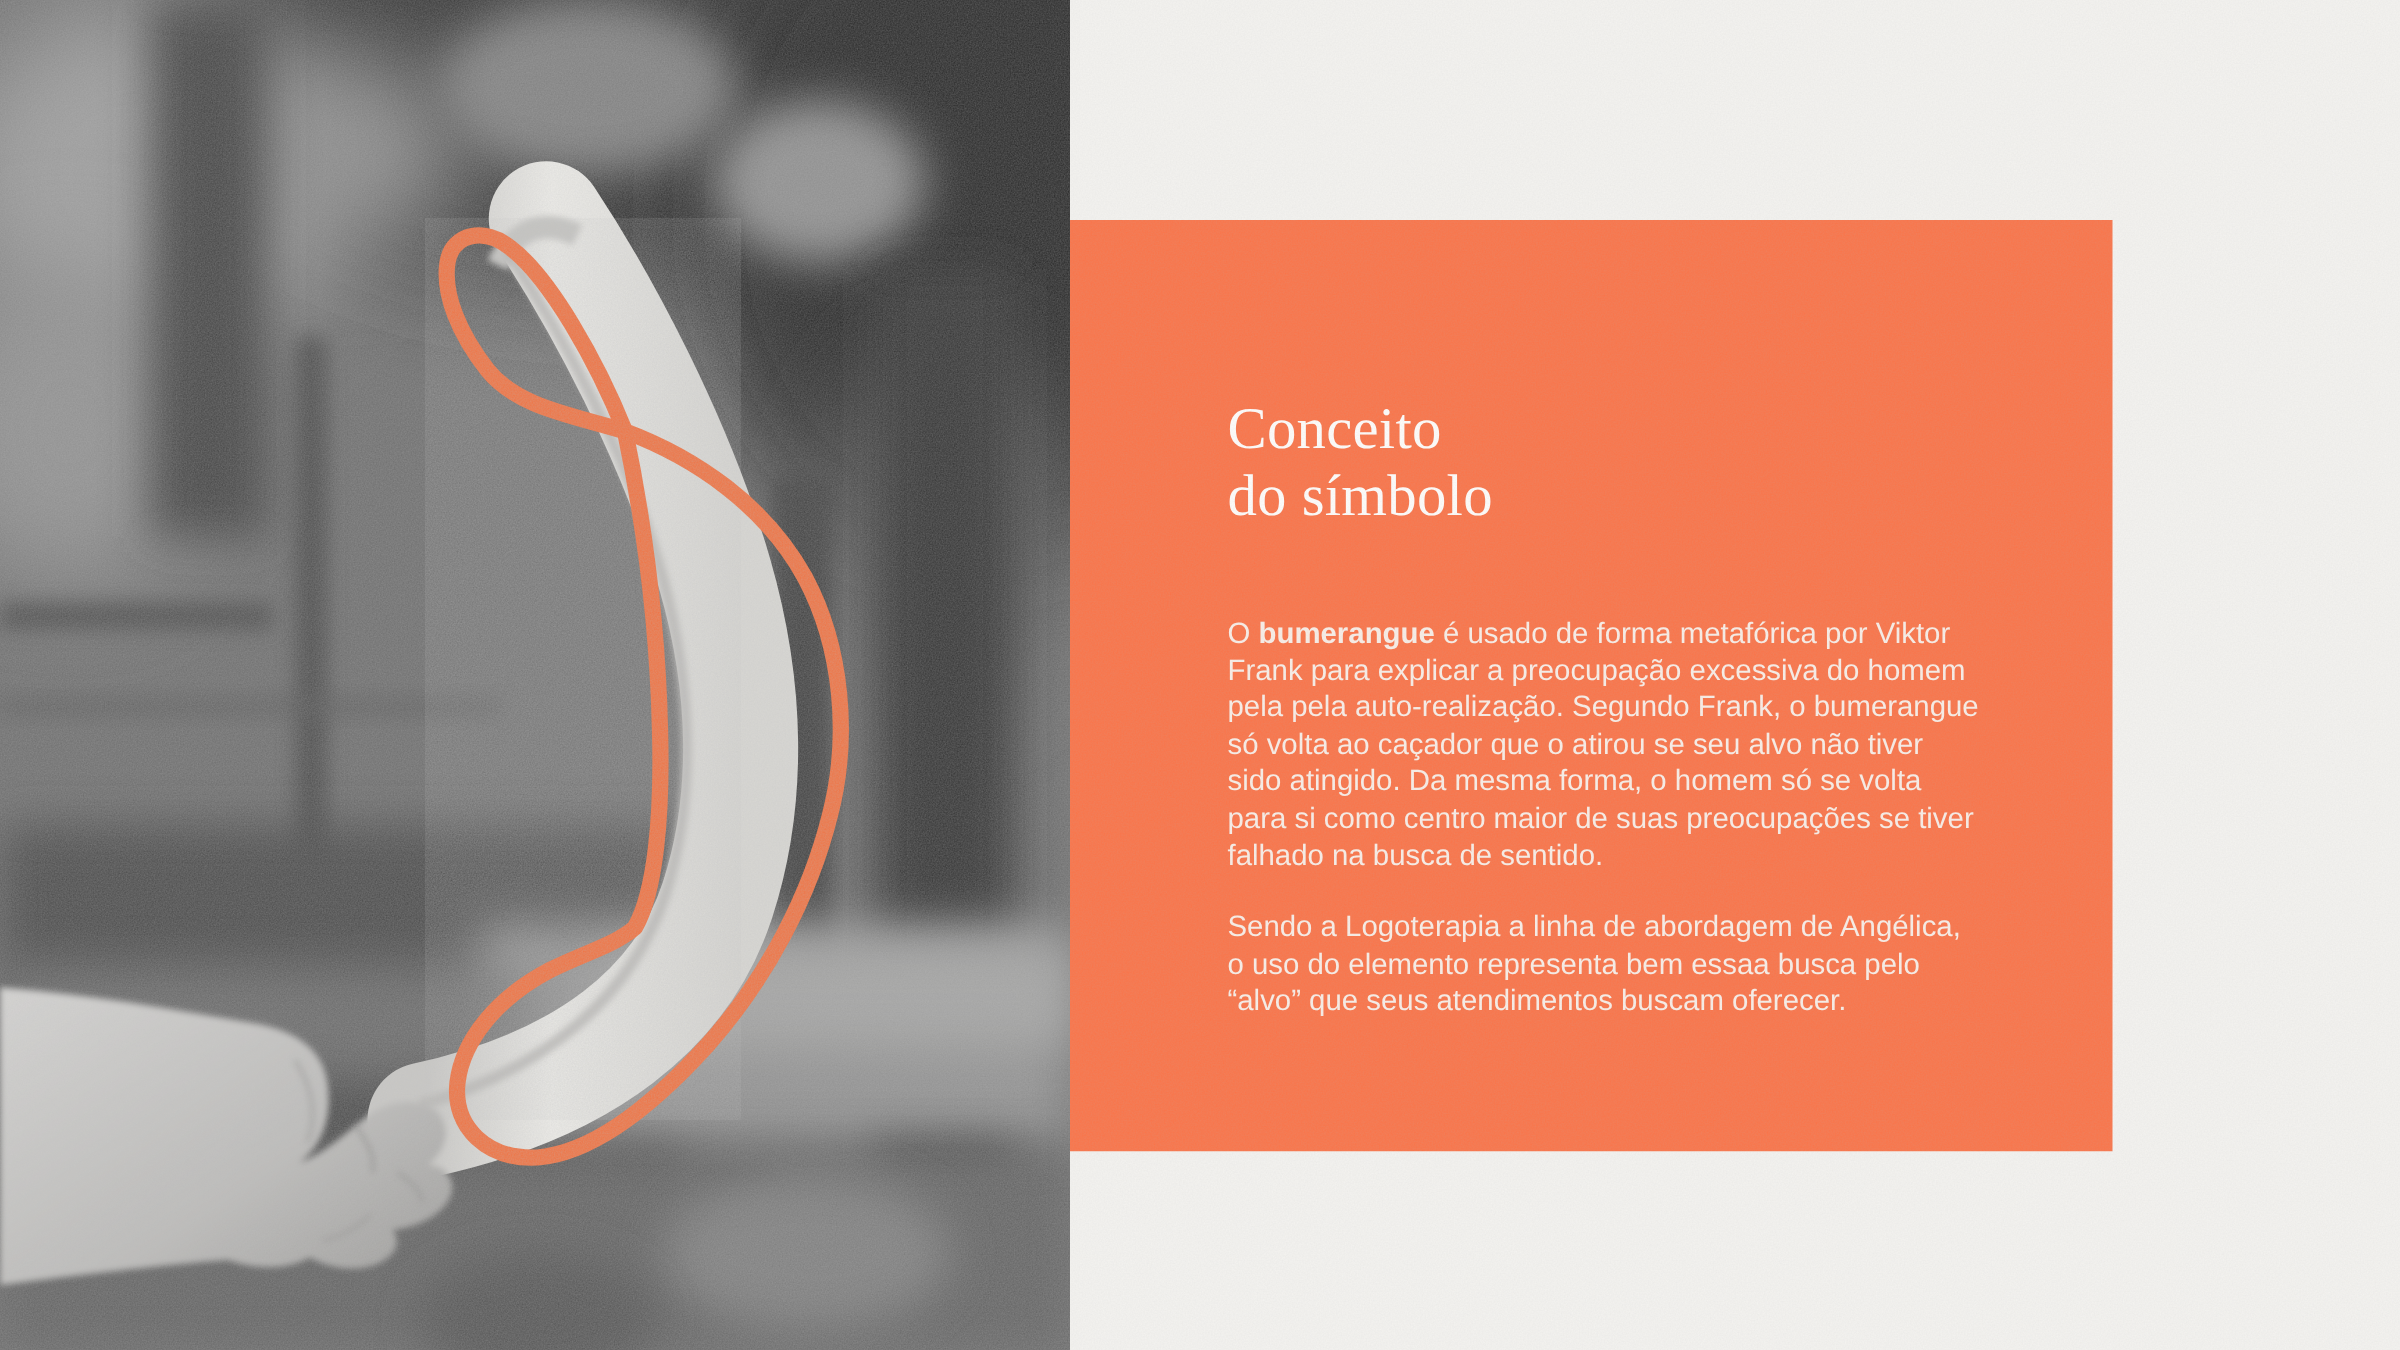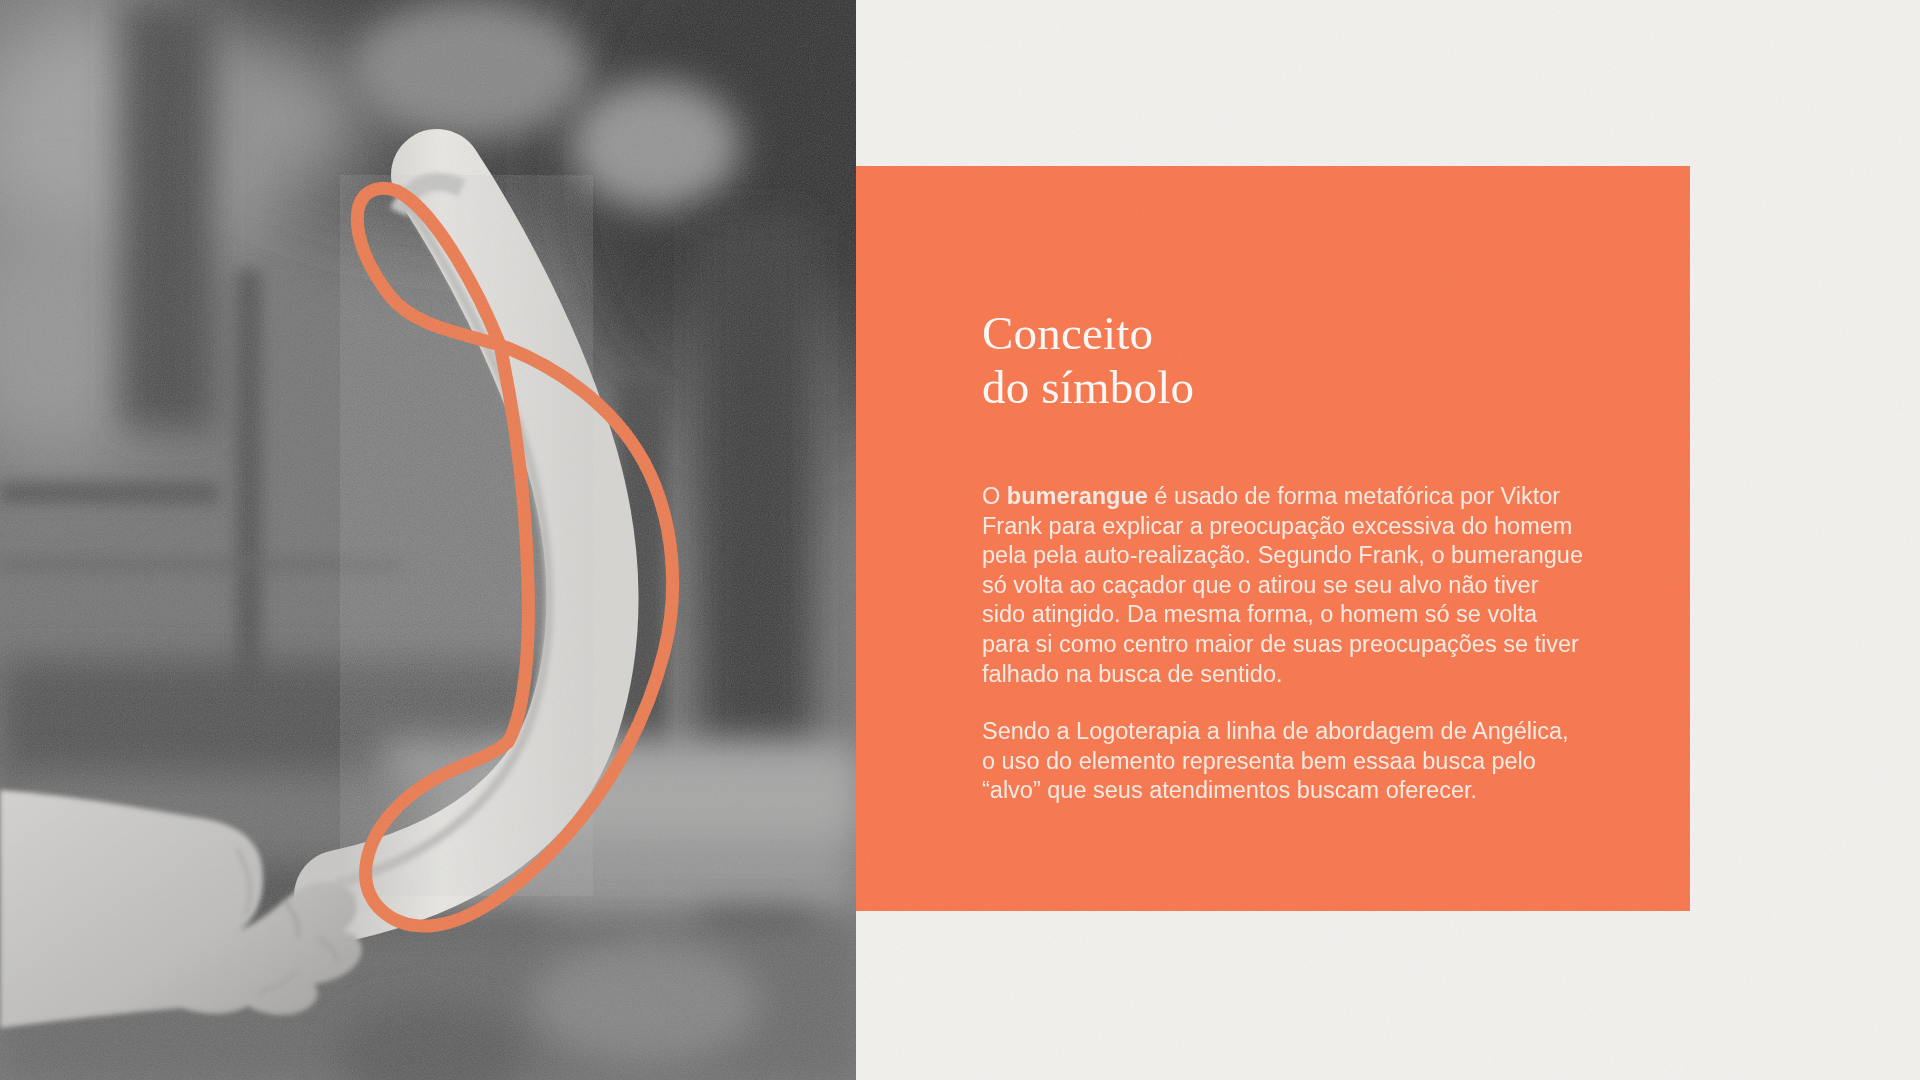--- a/index.html
+++ b/index.html
@@ -8,21 +8,21 @@
     background:#F4F3F0;
     font-family:"Liberation Sans",sans-serif;
   }
   .slide{position:absolute;inset:0;}
   .photo{
     position:absolute;left:0;top:0;width:856px;height:1080px;overflow:hidden;
     background:#676767;
   }
   .photo svg{display:block;width:856px;height:1080px;}
   .card{
-    position:absolute;left:856px;top:166px;width:834px;height:745px;
+    position:absolute;left:856px;top:176px;width:834px;height:745px;
     box-sizing:border-box;
     padding:140px 90px 0 126px;
   }
   .card-title{
     margin:0;
     font-family:"Liberation Serif",serif;
     font-weight:400;
     font-size:47px;
     line-height:54px;
     letter-spacing:0.2px;

